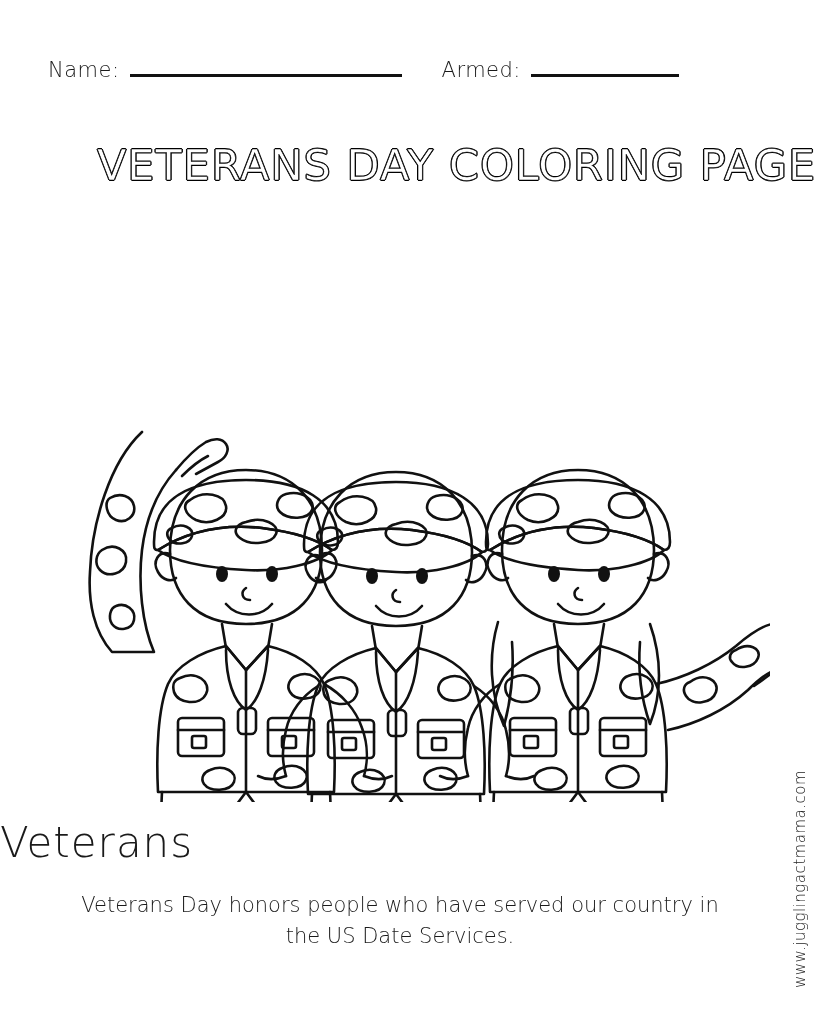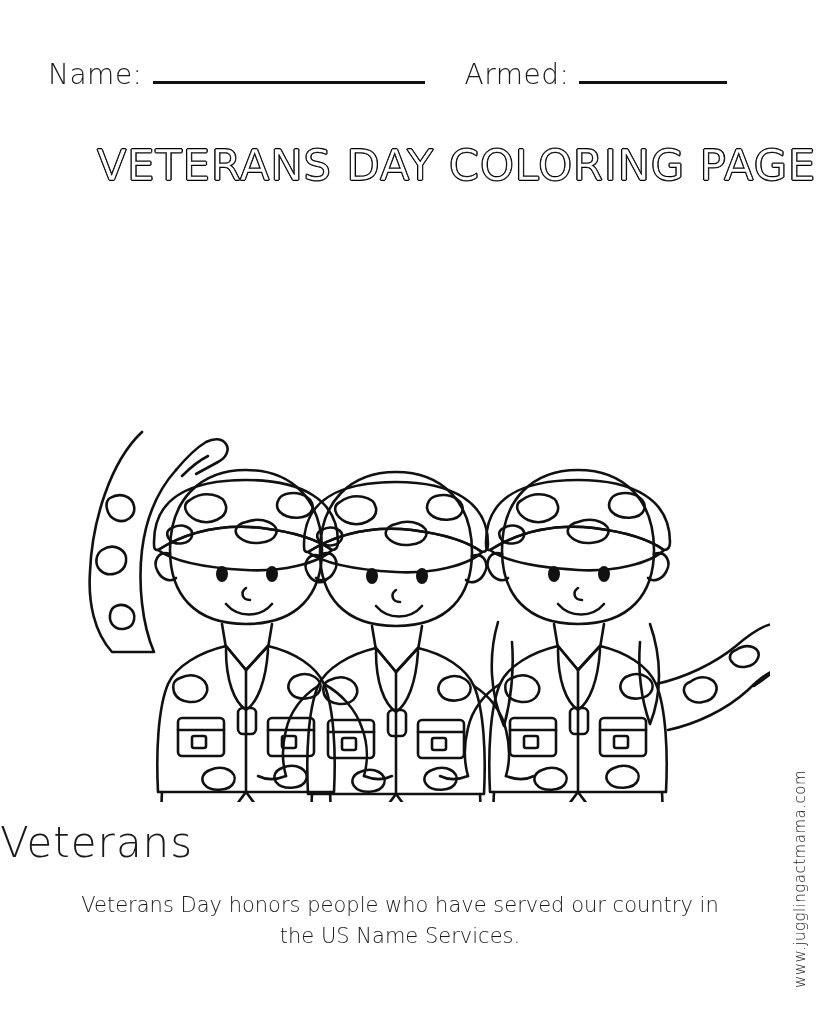--- a/index.html
+++ b/index.html
@@ -23,21 +23,21 @@
   }
 
   
   .namedate-row {
     position: absolute;
     top: 58px;
     left: 48px;
     right: 48px;
     display: flex;
     align-items: baseline;
-    font-size: 28px;
+    font-size: 21px;
     letter-spacing: 0.5px;
     font-family: "DejaVu Sans", sans-serif;
     font-weight: 300;
   }
   .field-label {
     white-space: nowrap;
   }
   .rule {
     border-bottom: 3px solid #111;
     height: 1px;
@@ -343,17 +343,17 @@
         <path d="M542 664 L542 714 C542 728 548 736 560 736 L594 736 C606 736 612 728 612 714 L612 664"></path>
         <path d="M536 736 L618 736 L620 752 L534 752 Z"></path>
         <path d="M458 676 h42 M458 690 h42 M458 704 h42 M458 718 h42"></path>
         <path d="M556 676 h42 M556 690 h42 M556 704 h42 M556 718 h42"></path>
       </g>
     </svg>
   </div>
 
   <div class="caption-word">Veterans</div>
 
-  <div class="description">Veterans Day honors people who have served our country in the US Name Services.</div>
+  <div class="description">Veterans Day honors people who have served our country in the US Date Services.</div>
 
   <div class="watermark">www.jugglingactmama.com</div>
 
 </div>
 
 </body></html>

